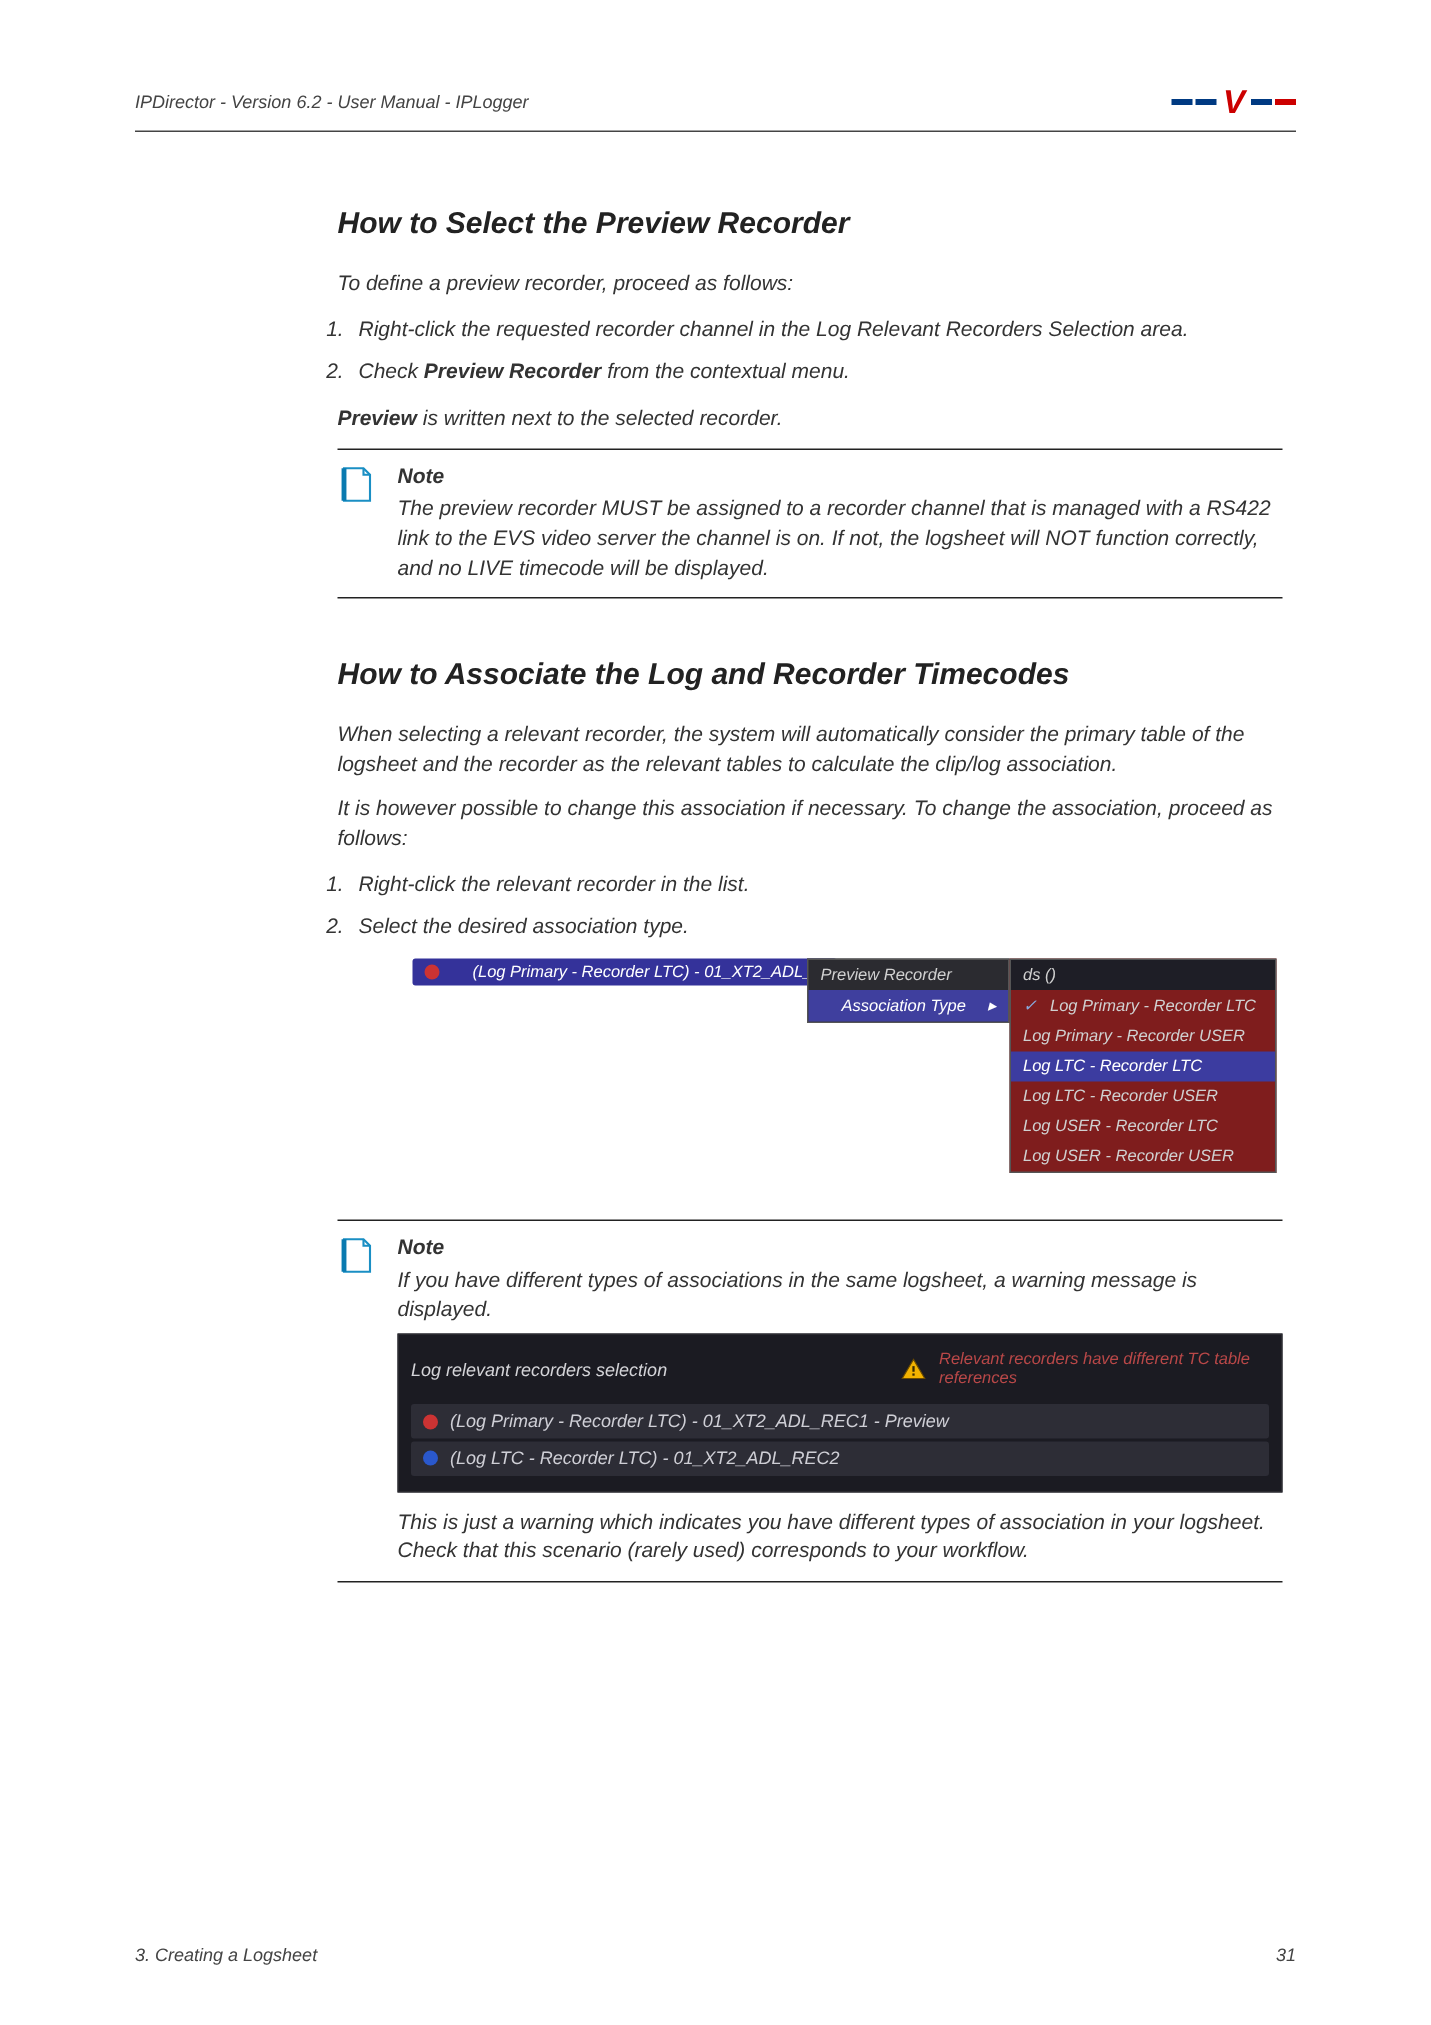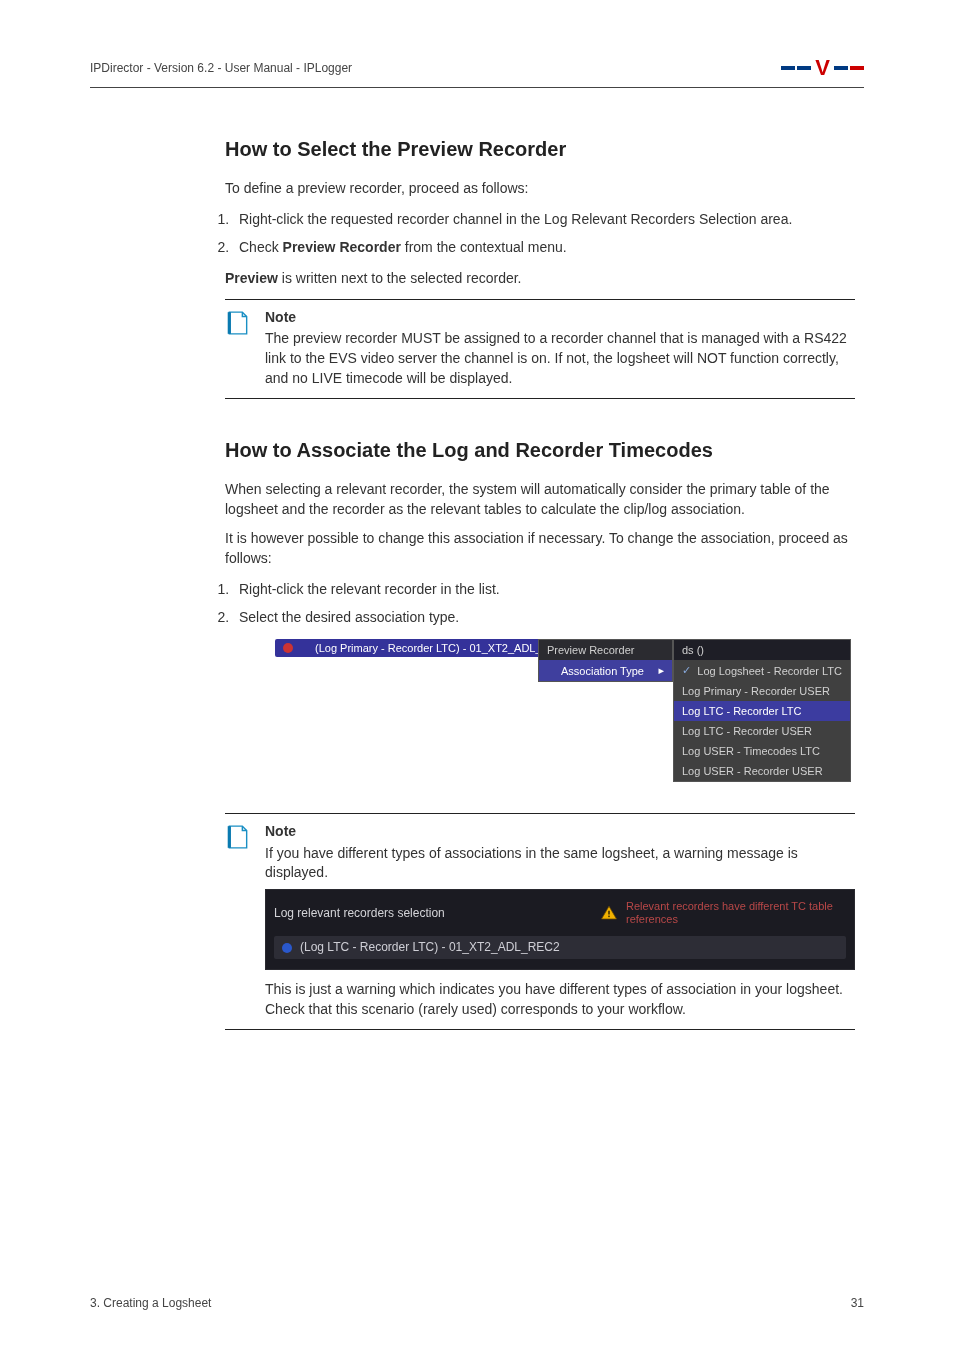--- a/index.html
+++ b/index.html
@@ -1,17 +1,17 @@
 <!DOCTYPE html>
 <html><head>
 <meta charset="utf-8">
 <style>
   * { box-sizing: border-box; margin: 0; padding: 0; }
   html, body { width: 954px; height: 1350px; background: #fff; font-family: Arial, Helvetica, sans-serif; color: #333; }
-  .page { width: 954px; height: 1350px; position: relative; padding: 55px 90px 40px 90px; }
+  .page { width: 954px; height: 1350px; position: relative; padding: 55px 90px 40px 90px; font-style: italic; }
   .header { display: flex; justify-content: space-between; align-items: center; border-bottom: 1px solid #444; padding-bottom: 6px; margin-bottom: 50px; }
   .header-text { font-size: 12px; color: #444; }
   .logo { display: flex; align-items: center; gap: 2px; }
   .logo .bar { width: 14px; height: 4px; }
   .logo .bar.b1 { background: #003a82; }
   .logo .bar.b2 { background: #003a82; }
   .logo .v { color: #cc0000; font-weight: bold; font-size: 22px; margin: 0 2px; }
   .content { margin-left: 135px; width: 630px; }
   h2 { font-size: 20px; font-weight: bold; color: #222; margin-bottom: 18px; }
   p { font-size: 14px; line-height: 1.4; margin-bottom: 10px; color: #333; }
@@ -20,21 +20,21 @@
   .note-block { border-top: 1px solid #222; border-bottom: 1px solid #222; padding: 8px 0 10px 0; margin-bottom: 40px; display: flex; gap: 14px; }
   .note-icon { width: 26px; height: 26px; flex-shrink: 0; margin-top: 2px; }
   .note-text { font-size: 14px; line-height: 1.4; }
   .note-text .note-label { font-weight: bold; display: block; margin-bottom: 2px; }
   .ctx-wrap { margin: 8px 0 36px 50px; position: relative; width: 560px; height: 138px; }
   .ctx-row { position: absolute; left: 0; top: 0; background: #34329a; color: #fff; font-size: 11px; padding: 3px 8px; border-radius: 2px; display: flex; align-items: center; gap: 22px; }
   .ctx-dot { width: 10px; height: 10px; border-radius: 50%; background: #cc3333; display: inline-block; }
   .ctx-menu1 { position: absolute; left: 263px; top: 0; background: #2b2b30; border: 1px solid #555; width: 135px; }
   .ctx-menu1 .mi { color: #d0d0d0; font-size: 11px; padding: 4px 8px; }
   .ctx-menu1 .mi.hl { background: #3f3f9e; color: #fff; display: flex; justify-content: space-between; align-items: center; padding-left: 22px; }
-  .ctx-menu2 { position: absolute; left: 398px; top: 0; background: #404040; border: 1px solid #555; width: 178px; }
+  .ctx-menu2 { position: absolute; left: 398px; top: 0; background: #7f1d1d; border: 1px solid #555; width: 178px; }
   .ctx-menu2 .mi { color: #d0d0d0; font-size: 11px; padding: 4px 8px; white-space: nowrap; }
   .ctx-menu2 .mi.hl { background: #3c3ca0; color: #fff; }
   .ctx-menu2 .mi.top { display: flex; align-items: center; gap: 6px; }
   .check { color: #8ad; font-size: 11px; width: 12px; display: inline-block; }
   .warn-img { background: #1b1b22; border: 1px solid #2a2a30; margin: 6px 0 10px 0; padding: 6px 8px 10px 8px; }
   .warn-head { display: flex; align-items: center; justify-content: flex-start; padding: 4px 0 8px 0; }
   .warn-head .lbl { color: #d4d4d8; font-size: 12px; }
   .warn-head .tri { margin-left: auto; margin-right: 8px; }
   .warn-head .msg { color: #b94848; font-size: 11px; line-height: 1.2; width: 220px; }
   .warn-row { background: #2d2d36; color: #cfcfd6; font-size: 12px; padding: 3px 8px; margin-top: 2px; border-radius: 2px; display: flex; align-items: center; gap: 8px; }
@@ -103,26 +103,26 @@
           <span>Association Type</span>
           <span>▸</span>
         </div>
       </div>
       <div class="ctx-menu2">
         <div class="mi top" style="background:#1e1e26;">
           <span>ds ()</span>
         </div>
         <div class="mi top">
           <span class="check">✓</span>
-          <span>Log Logsheet - Recorder LTC</span>
+          <span>Log Primary - Recorder LTC</span>
         </div>
         <div class="mi">Log Primary - Recorder USER</div>
         <div class="mi hl">Log LTC - Recorder LTC</div>
         <div class="mi">Log LTC - Recorder USER</div>
-        <div class="mi">Log USER - Timecodes LTC</div>
+        <div class="mi">Log USER - Recorder LTC</div>
         <div class="mi">Log USER - Recorder USER</div>
       </div>
     </div>
 
     <div class="note-block" style="margin-bottom:0;">
       <svg class="note-icon" viewBox="0 0 24 24">
         <path d="M4 2 h12 l4 4 v16 h-16 z" fill="#fff" stroke="#1a8fc4" stroke-width="1.3"></path>
         <path d="M16 2 v4 h4" fill="none" stroke="#1a8fc4" stroke-width="1.3"></path>
         <path d="M4 22 L4 2" fill="none" stroke="#0a7ab0" stroke-width="3"></path>
       </svg>
@@ -134,20 +134,24 @@
           <div class="warn-head">
             <span class="lbl">Log relevant recorders selection</span>
             <svg class="tri" width="18" height="18" viewBox="0 0 24 24">
               <path d="M12 3 L22 20 L2 20 Z" fill="#f2b200" stroke="#6a4a00" stroke-width="1"></path>
               <rect x="11" y="9" width="2" height="5" fill="#3a2a00"></rect>
               <rect x="11" y="15.5" width="2" height="2" fill="#3a2a00"></rect>
             </svg>
             <span class="msg">Relevant recorders have different TC table references</span>
           </div>
           <div class="warn-row">
+            <span class="warn-dot"></span>
+            <span>(Log Primary - Recorder LTC) - 01_XT2_ADL_REC1 - Preview</span>
+          </div>
+          <div class="warn-row">
             <span class="warn-dot blue"></span>
             <span>(Log LTC - Recorder LTC) - 01_XT2_ADL_REC2</span>
           </div>
         </div>
 
         <span>This is just a warning which indicates you have different types of association in your logsheet. Check that this scenario (rarely used) corresponds to your workflow.</span>
       </div>
     </div>
 
   </div>

